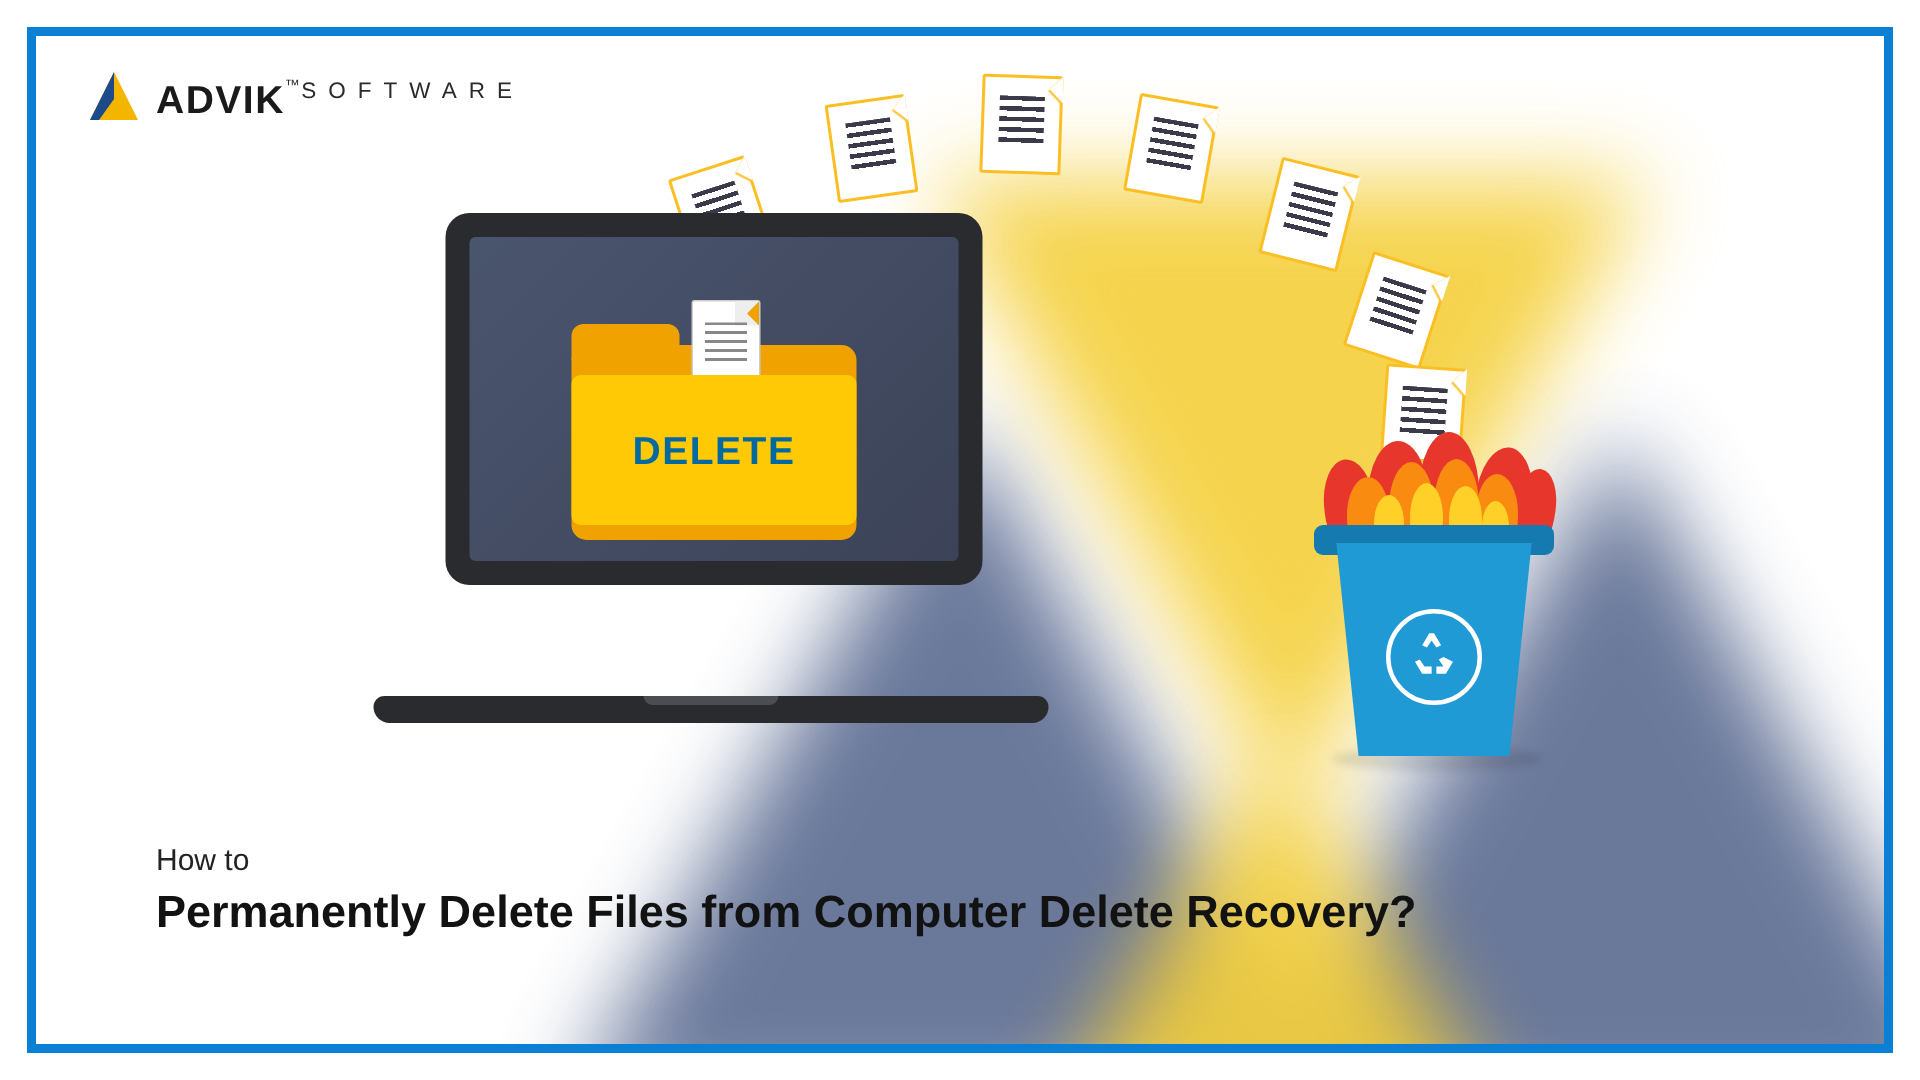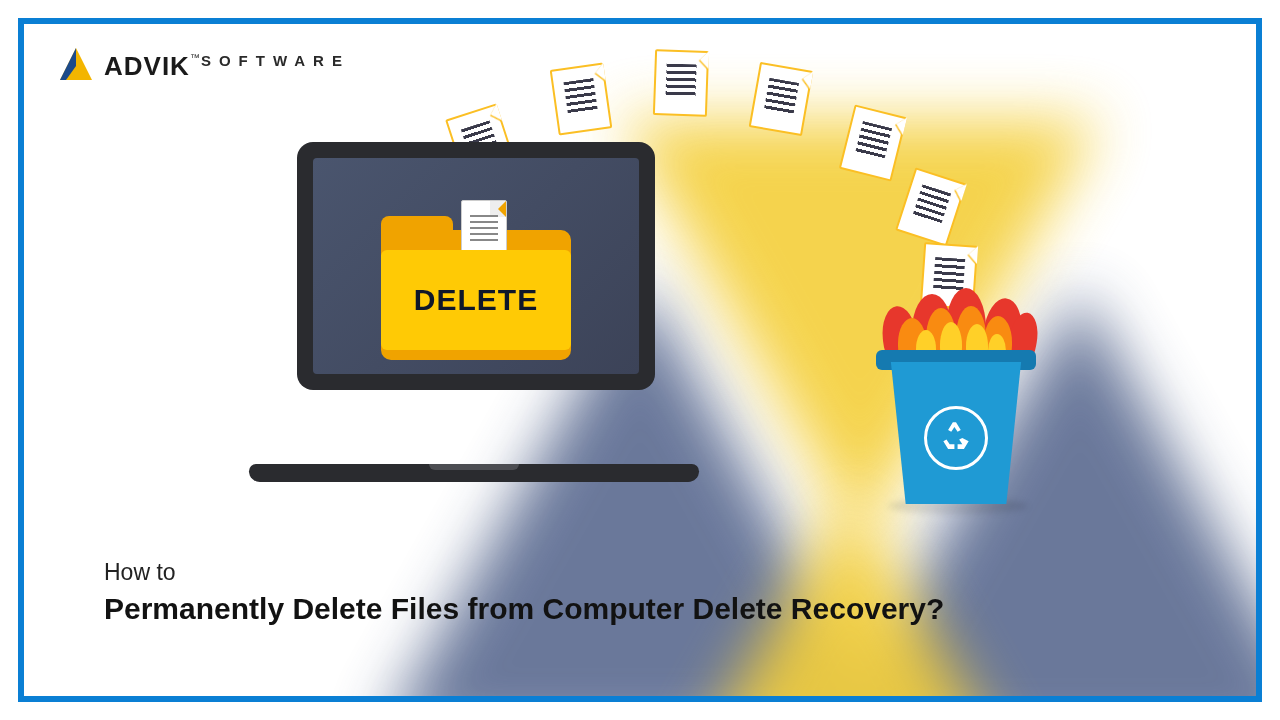--- a/index.html
+++ b/index.html
@@ -2,37 +2,37 @@
 <html><head>
 <meta charset="utf-8">
 <style>
 body{margin:0;padding:0;font-family:Verdana,Geneva,sans-serif;background:#fff;width:1280px;height:720px;overflow:hidden}
 .frame{position:absolute;top:18px;left:18px;right:18px;bottom:18px;border:6px solid #0a7fd4;background:#fff;overflow:hidden}
 .logo{position:absolute;top:22px;left:32px;display:flex;align-items:center;gap:8px}
 .logo-mark{width:40px;height:40px;position:relative}
 .logo-mark svg{width:100%;height:100%}
 .logo-text{display:flex;flex-direction:row;line-height:1}
 .logo-line1{font-weight:900;font-size:26px;letter-spacing:1px;color:#1a1a1a}
-.logo-line2{font-weight:700;font-size:15px;letter-spacing:8px;color:#2a2a2a}
+.logo-line2{font-weight:400;font-size:15px;letter-spacing:8px;color:#2a2a2a}
 .tm{font-size:10px;vertical-align:top;color:#2a2a2a;font-weight:400}
 .bg-triangles{position:absolute;top:50%;left:50%;transform:translate(-50%,-45%);pointer-events:none}
 .bg-tri{position:absolute;filter:blur(30px);opacity:.9}
 .headline{position:absolute;left:80px;right:40px;bottom:70px}
-.hl-small{font-size:23px;color:#222;margin-bottom:6px}
+.hl-small{font-size:20px;color:#222;margin-bottom:6px}
 .hl-big{font-size:30px;font-weight:800;color:#121212}
 .laptop{position:absolute;left:225px;top:118px;width:450px;height:340px}
 .screen-case{position:absolute;left:48px;top:0;width:358px;height:248px;background:#2a2b2f;border-radius:16px}
 .screen{position:absolute;left:16px;top:16px;right:16px;bottom:16px;background:linear-gradient(135deg,#4a556e,#3c4358);border-radius:4px}
 .base{position:absolute;left:0;bottom:0;width:100%;height:18px;background:#2a2b2f;border-radius:8px 8px 12px 12px}
 .base:before{content:"";position:absolute;top:0;left:50%;transform:translateX(-50%);width:90px;height:6px;background:#4c4d52;border-radius:0 0 6px 6px}
 .folder{position:absolute;left:50%;top:72px;transform:translateX(-50%);width:190px;height:130px}
 .folder-back{position:absolute;left:0;top:0;width:100%;height:100%;background:#f0a300;border-radius:10px}
 .folder-tab{position:absolute;left:0;top:-14px;width:72px;height:24px;background:#f0a300;border-radius:8px 8px 0 0}
 .folder-front{position:absolute;left:0;top:20px;width:100%;height:100px;background:#ffca05;border-radius:6px;display:flex;align-items:center;justify-content:center}
-.folder-front span{font-weight:900;color:#0f172a;font-size:30px;letter-spacing:1px}
+.folder-front span{font-weight:900;color:#0369a1;font-size:26px;letter-spacing:1px}
 .folder-doc{position:absolute;left:80px;top:-30px;width:44px;height:56px;background:#fff;border:1px solid #ccc;border-radius:2px}
 .folder-doc:before{content:"";position:absolute;right:0;top:0;border-width:8px;border-style:solid;border-color:#eee #f0a300 #eee #eee}
 .doc-lines{position:absolute;top:14px;left:8px;right:8px;height:28px;background:repeating-linear-gradient(#888,#888 2px,transparent 2px,transparent 6px)}
 .flying-doc{position:absolute;width:50px;height:62px;background:#fff;border:2px solid #fbbf24;border-radius:2px}
 .flying-doc:before{content:"";position:absolute;top:12px;left:10px;right:10px;height:32px;background:repeating-linear-gradient(#3a3a4a,#3a3a4a 3px,transparent 3px,transparent 7px)}
 .flying-doc:after{content:"";position:absolute;right:-2px;top:-2px;border-width:9px;border-style:solid;border-color:transparent #fff transparent transparent;filter:drop-shadow(-1px 1px 0 #fbbf24)}
 .fd1{left:430px;top:86px;transform:rotate(-18deg)}
 .fd2{left:530px;top:42px;transform:rotate(-8deg)}
 .fd3{left:630px;top:26px;transform:rotate(2deg)}
 .fd4{left:730px;top:42px;transform:rotate(10deg)}

